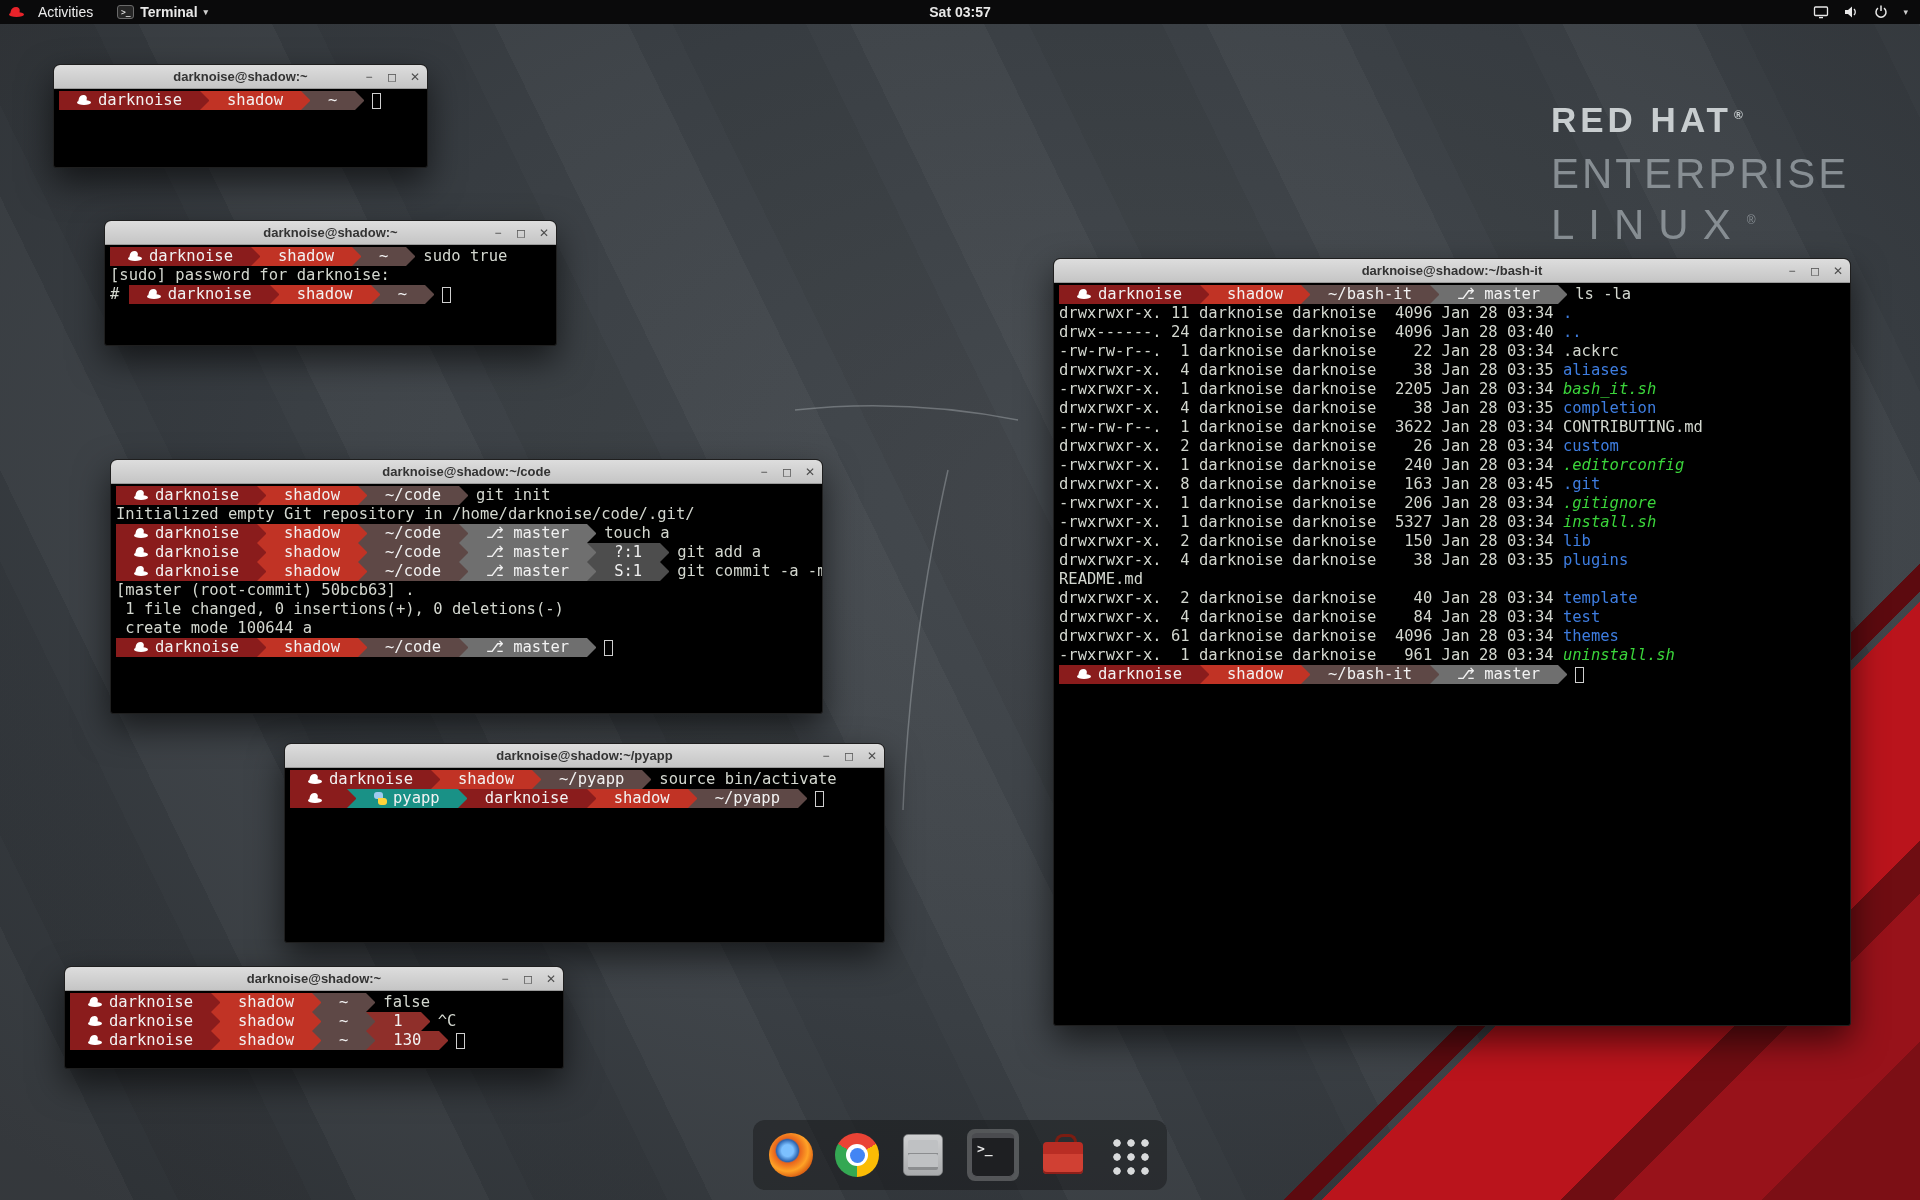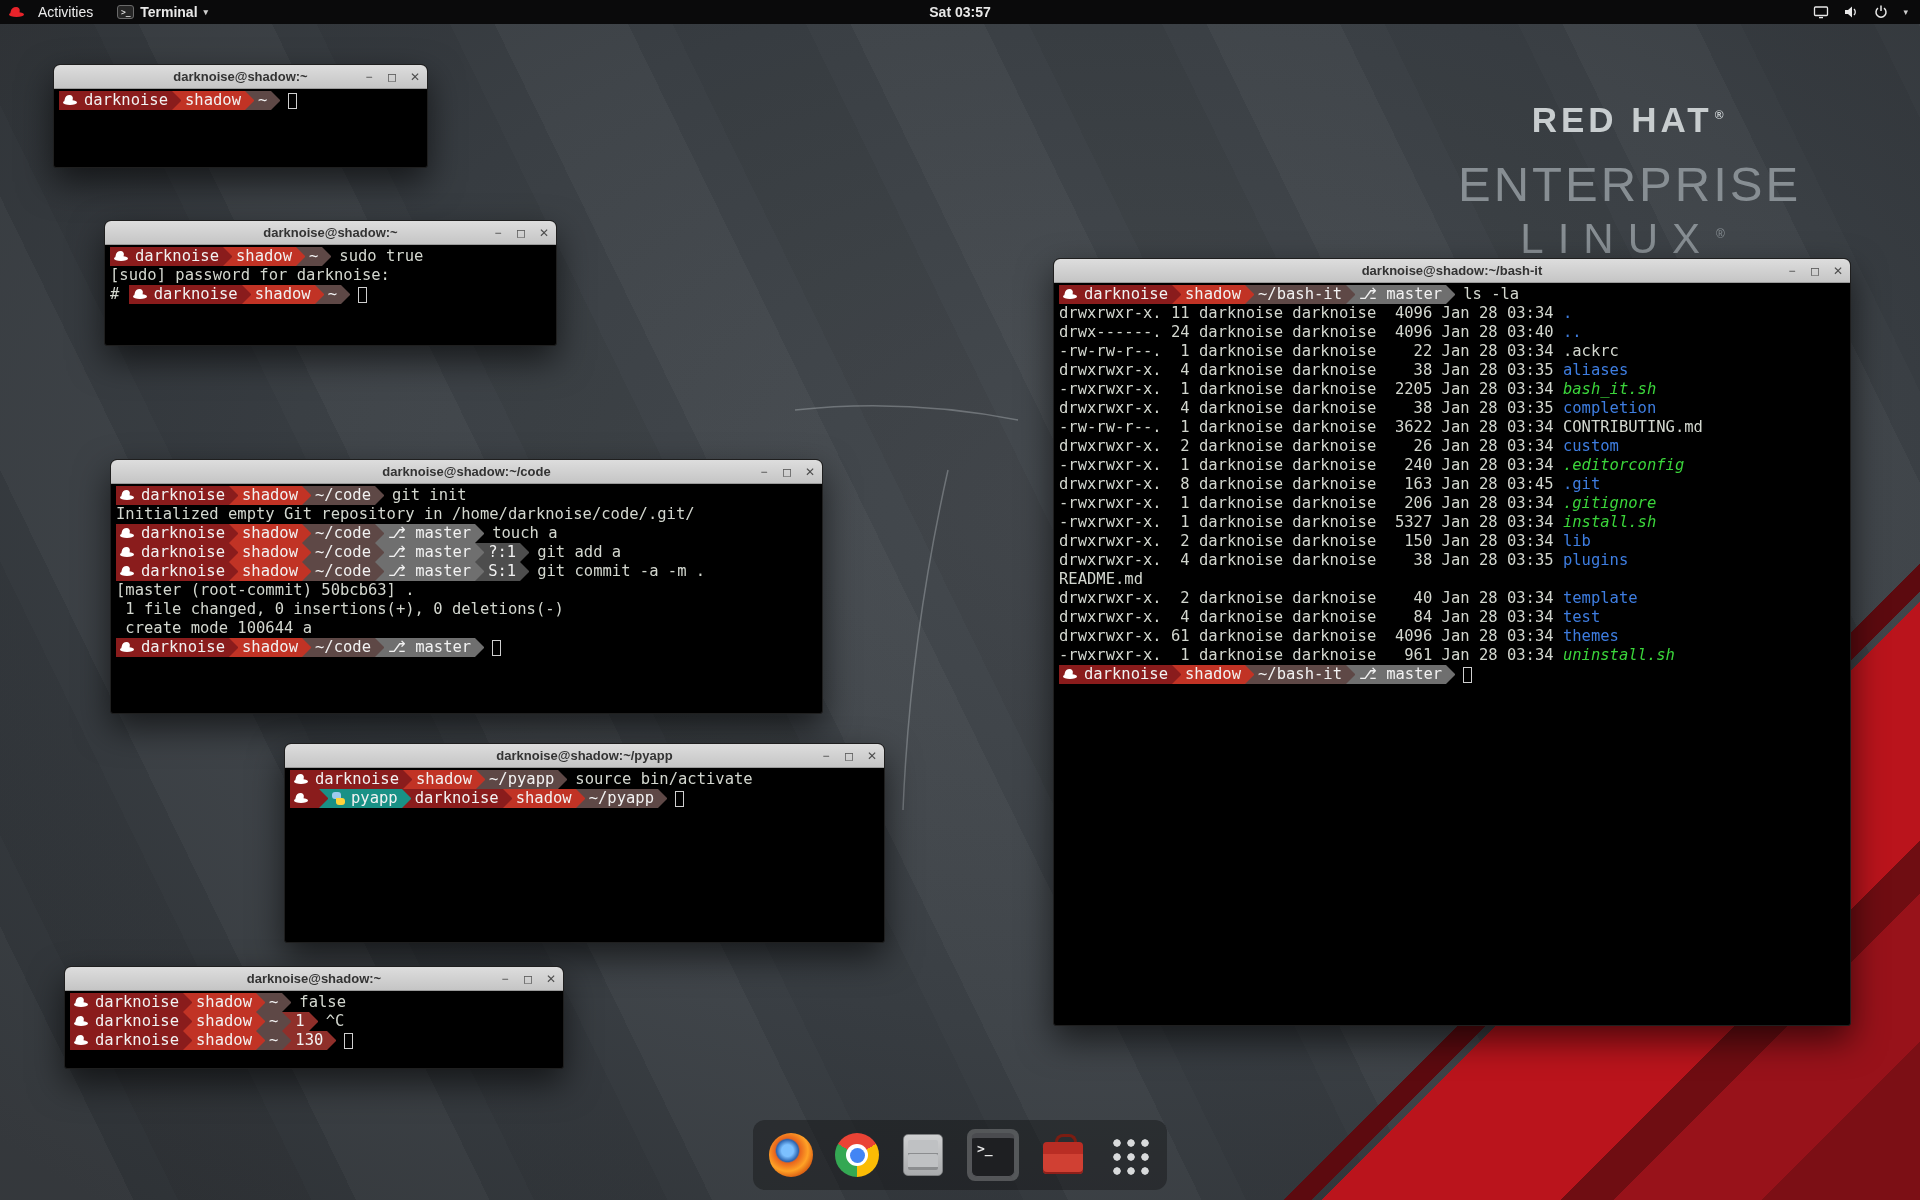--- a/index.html
+++ b/index.html
@@ -30,24 +30,24 @@
   .tb-activities { background:none; border:none; color:#eceuee; color:#ececec; font:inherit; padding:0 8px; cursor:pointer; }
   .tb-app { display:flex; align-items:center; gap:6px; margin-left:16px; font-weight:bold; cursor:pointer; }
   .tb-term { width:17px; height:14px; background:#262626; border:1px solid #6a6a6a; border-radius:3px;
     color:#ddd; font:bold 8px "DejaVu Sans Mono", monospace; display:flex; align-items:center; justify-content:center; }
   .caret { font-size:9px; color:#cfcfcf; }
   .tb-center { position:absolute; left:50%; transform:translateX(-50%); font-weight:bold; cursor:default; }
   .tb-right { margin-left:auto; display:flex; align-items:center; gap:14px; padding-right:12px; cursor:pointer; }
   .tb-right svg { display:block; }
 
   
-  .brand { position:absolute; left:1458px; top:100px; pointer-events:none;text-align:center; }
+  .brand { position:absolute; left:1551px; top:100px; pointer-events:none; }
   .brand-l1 { font-size:35px; font-weight:bold; letter-spacing:4px; color:#c8cdcf; }
   .reg { font-size:12px; vertical-align:super; margin-left:2px; }
-  .brand-l2 { font-size:49px; letter-spacing:3px; color:#878e93; margin-top:16px; }
+  .brand-l2 { font-size:42px; letter-spacing:3px; color:#878e93; margin-top:10px; }
   .brand-l3 { font-size:42px; letter-spacing:14px; color:#878e93; margin-top:3px; }
 
   .ribbon { position:absolute; left:1000px; top:420px; width:920px; height:780px; pointer-events:none;
     background: linear-gradient(135deg,
       rgba(140,20,25,0) 0 752px,
       #5c0a0f 752px 772px,
       rgba(0,0,0,0) 772px 779px,
       #ba141c 779px 948px,
       #6f0d12 948px 985px,
       #98121a 985px 1090px,
@@ -61,21 +61,21 @@
   .titlebar { flex:0 0 24px; height:24px; background:linear-gradient(#dddddd,#c5c5c5);
     border-bottom:1px solid #9a9a9a; position:relative;
     display:flex; align-items:center; justify-content:center; cursor:default; }
   .title { font-size:13px; font-weight:bold; color:#333; }
   .controls { position:absolute; right:5px; top:0; height:100%; display:flex; align-items:center; gap:9px; }
   .wbtn { color:#4d4d4d; font-size:12px; line-height:1; width:14px; text-align:center; cursor:pointer; }
 
   .term-body { flex:1; padding:2px 5px; font-family:"DejaVu Sans Mono", monospace;
     font-size:15.5px; color:var(--text_color, #d3d7cf); cursor:text; }
   .line { display:flex; align-items:stretch; height:19px; line-height:19px; white-space:pre; }
-  .pseg { display:inline-flex; align-items:center; padding:0 4px; color:#f2f2f2; }
+  .pseg { display:inline-flex; align-items:center; padding:0 18px; color:#f2f2f2; }
   .sep { width:0; border-top:9.5px solid transparent; border-bottom:9.5px solid transparent; border-left:9px solid transparent; }
   .seg-cmd { margin-left:8px; color:var(--text_color,#d3d7cf); }
   .seg-plain { color:var(--text_color,#d3d7cf); }
   .seg-dir { color:var(--dir_color,#3e7de0); }
   .seg-exec { color:var(--exec_color,#3bd53b);font-style:italic; }
   .cursor { width:9px; height:16px; border:1.5px solid #cfcfcf; margin-left:8px; align-self:center; }
 
   .icon-hat { display:inline-block; width:14px; height:12px; position:relative; margin-right:7px; }
   .icon-hat::before { content:""; position:absolute; left:0; right:0; bottom:2px; height:5px; background:#fff; border-radius:50%; }
   .icon-hat::after  { content:""; position:absolute; left:2px; top:0; width:8px; height:6px; background:#fff; border-radius:5px 5px 0 0; transform:skewX(-12deg); }

